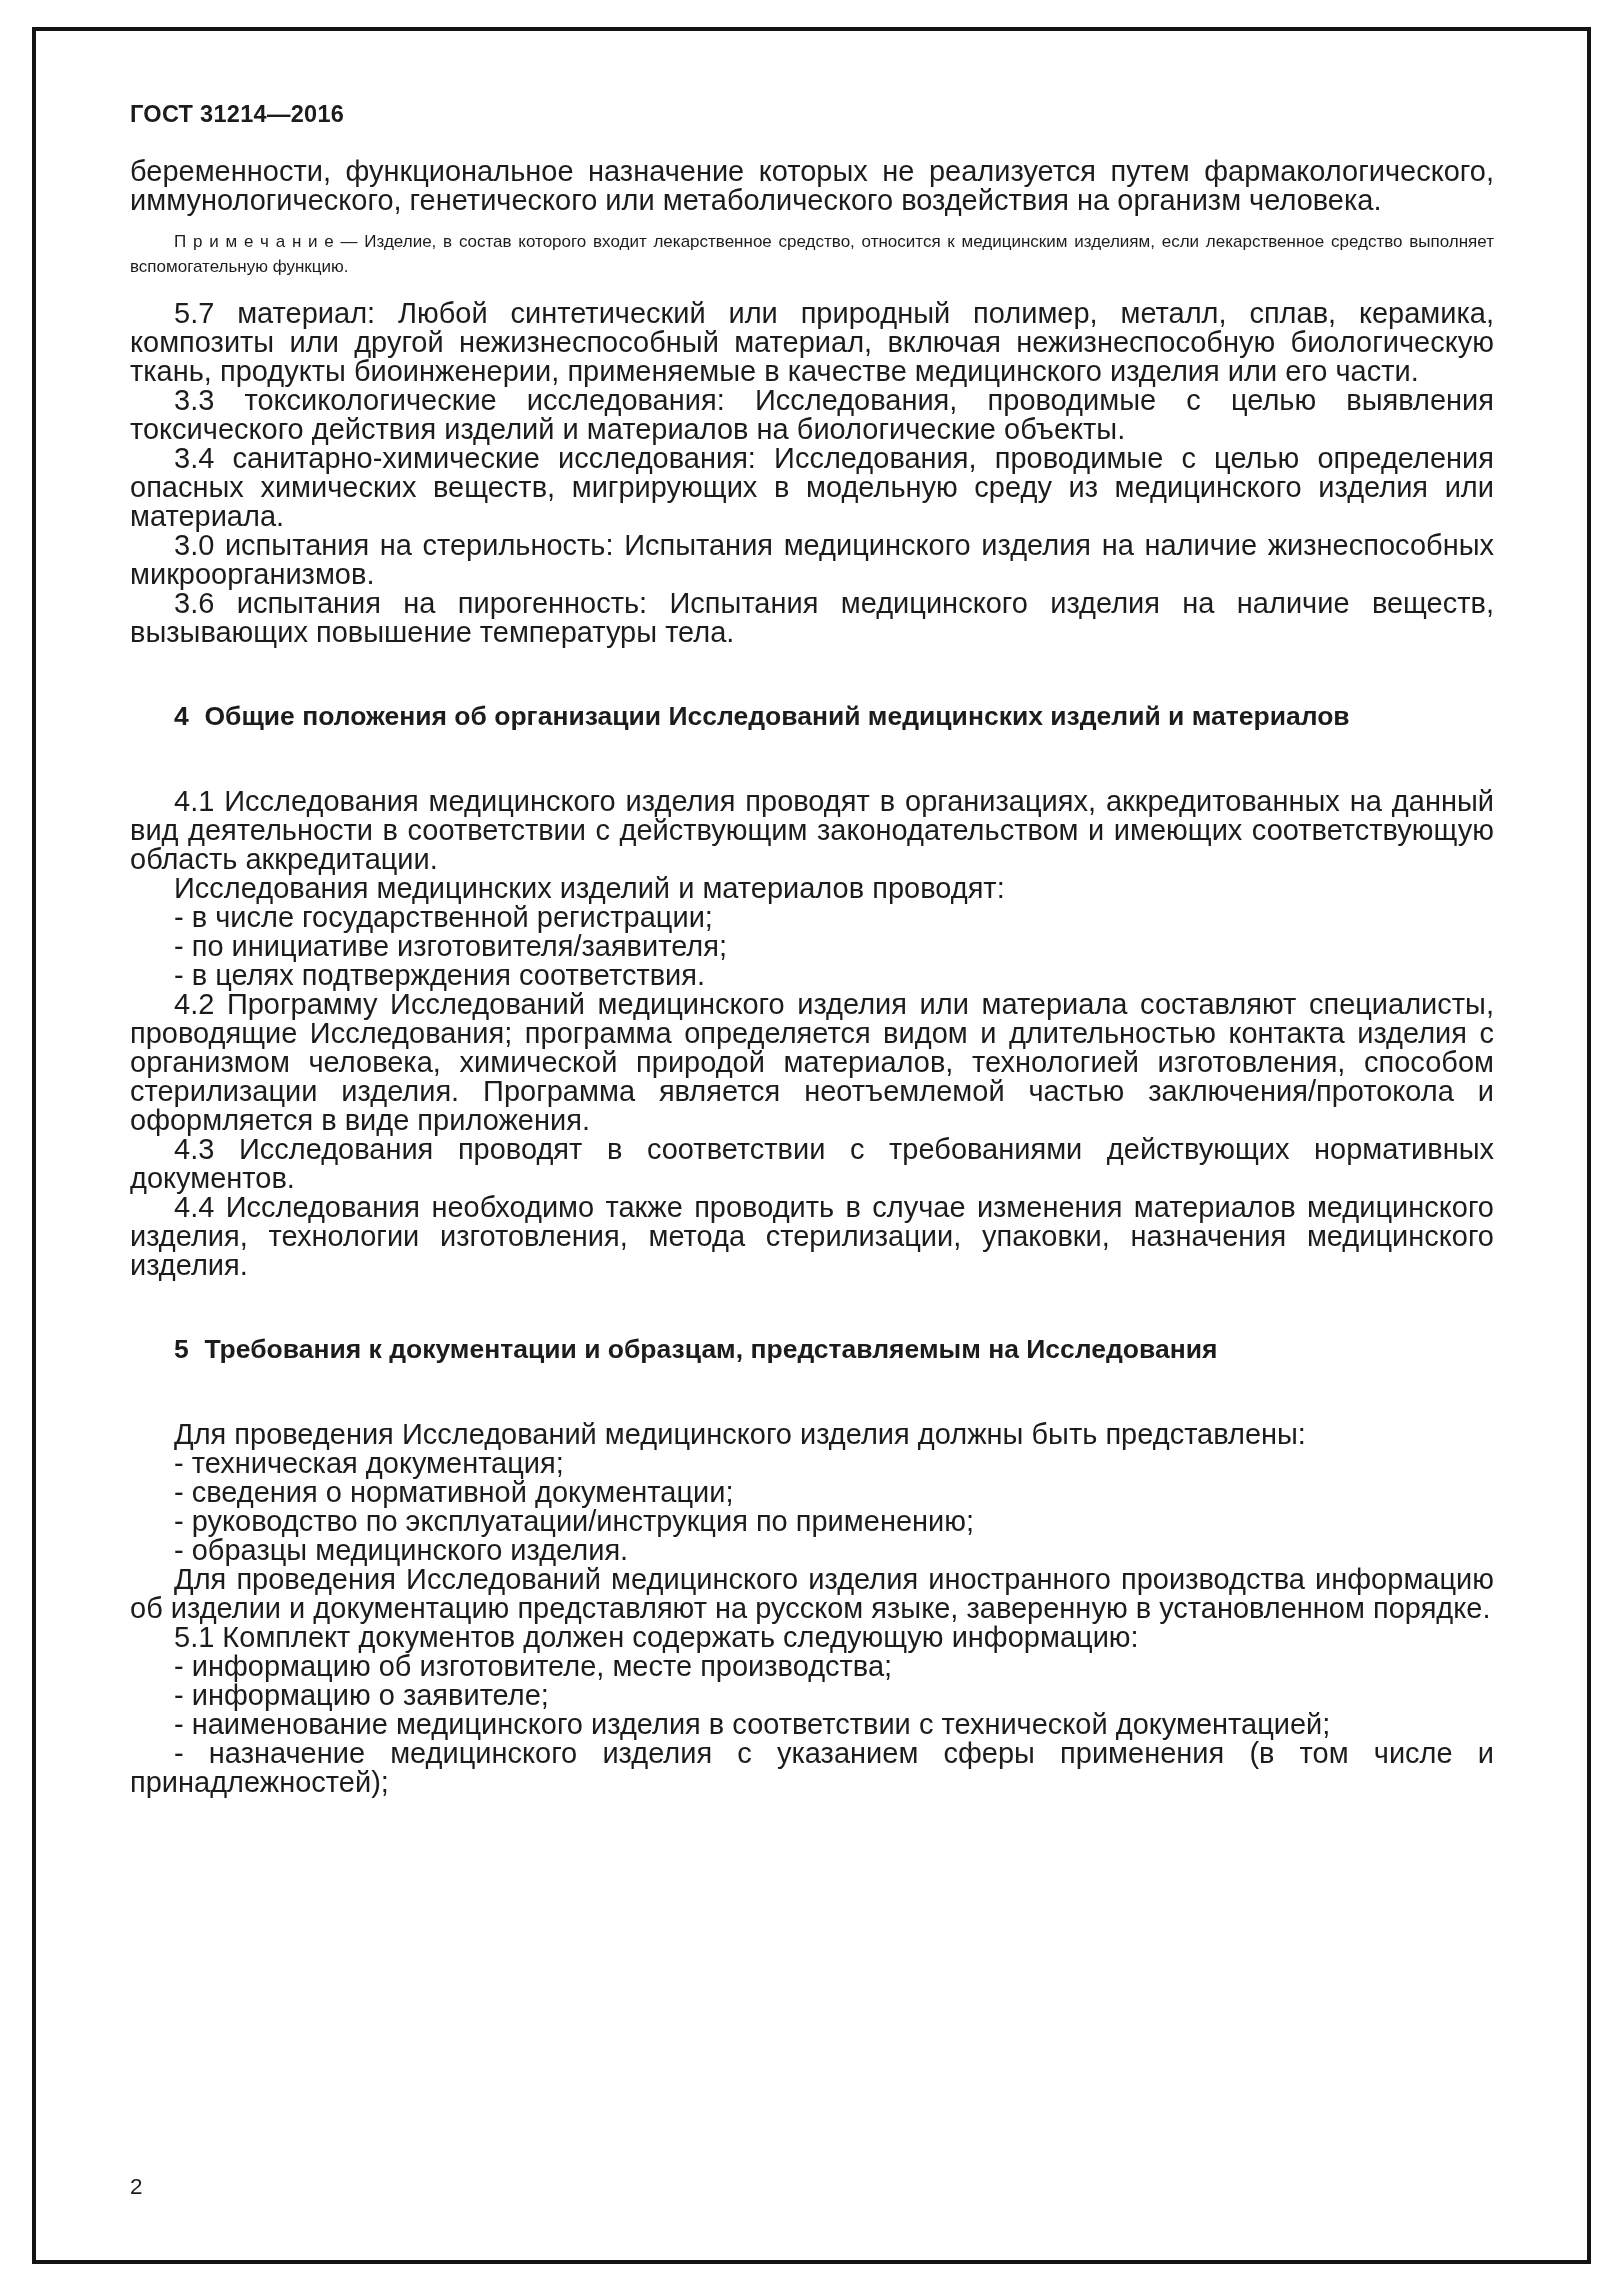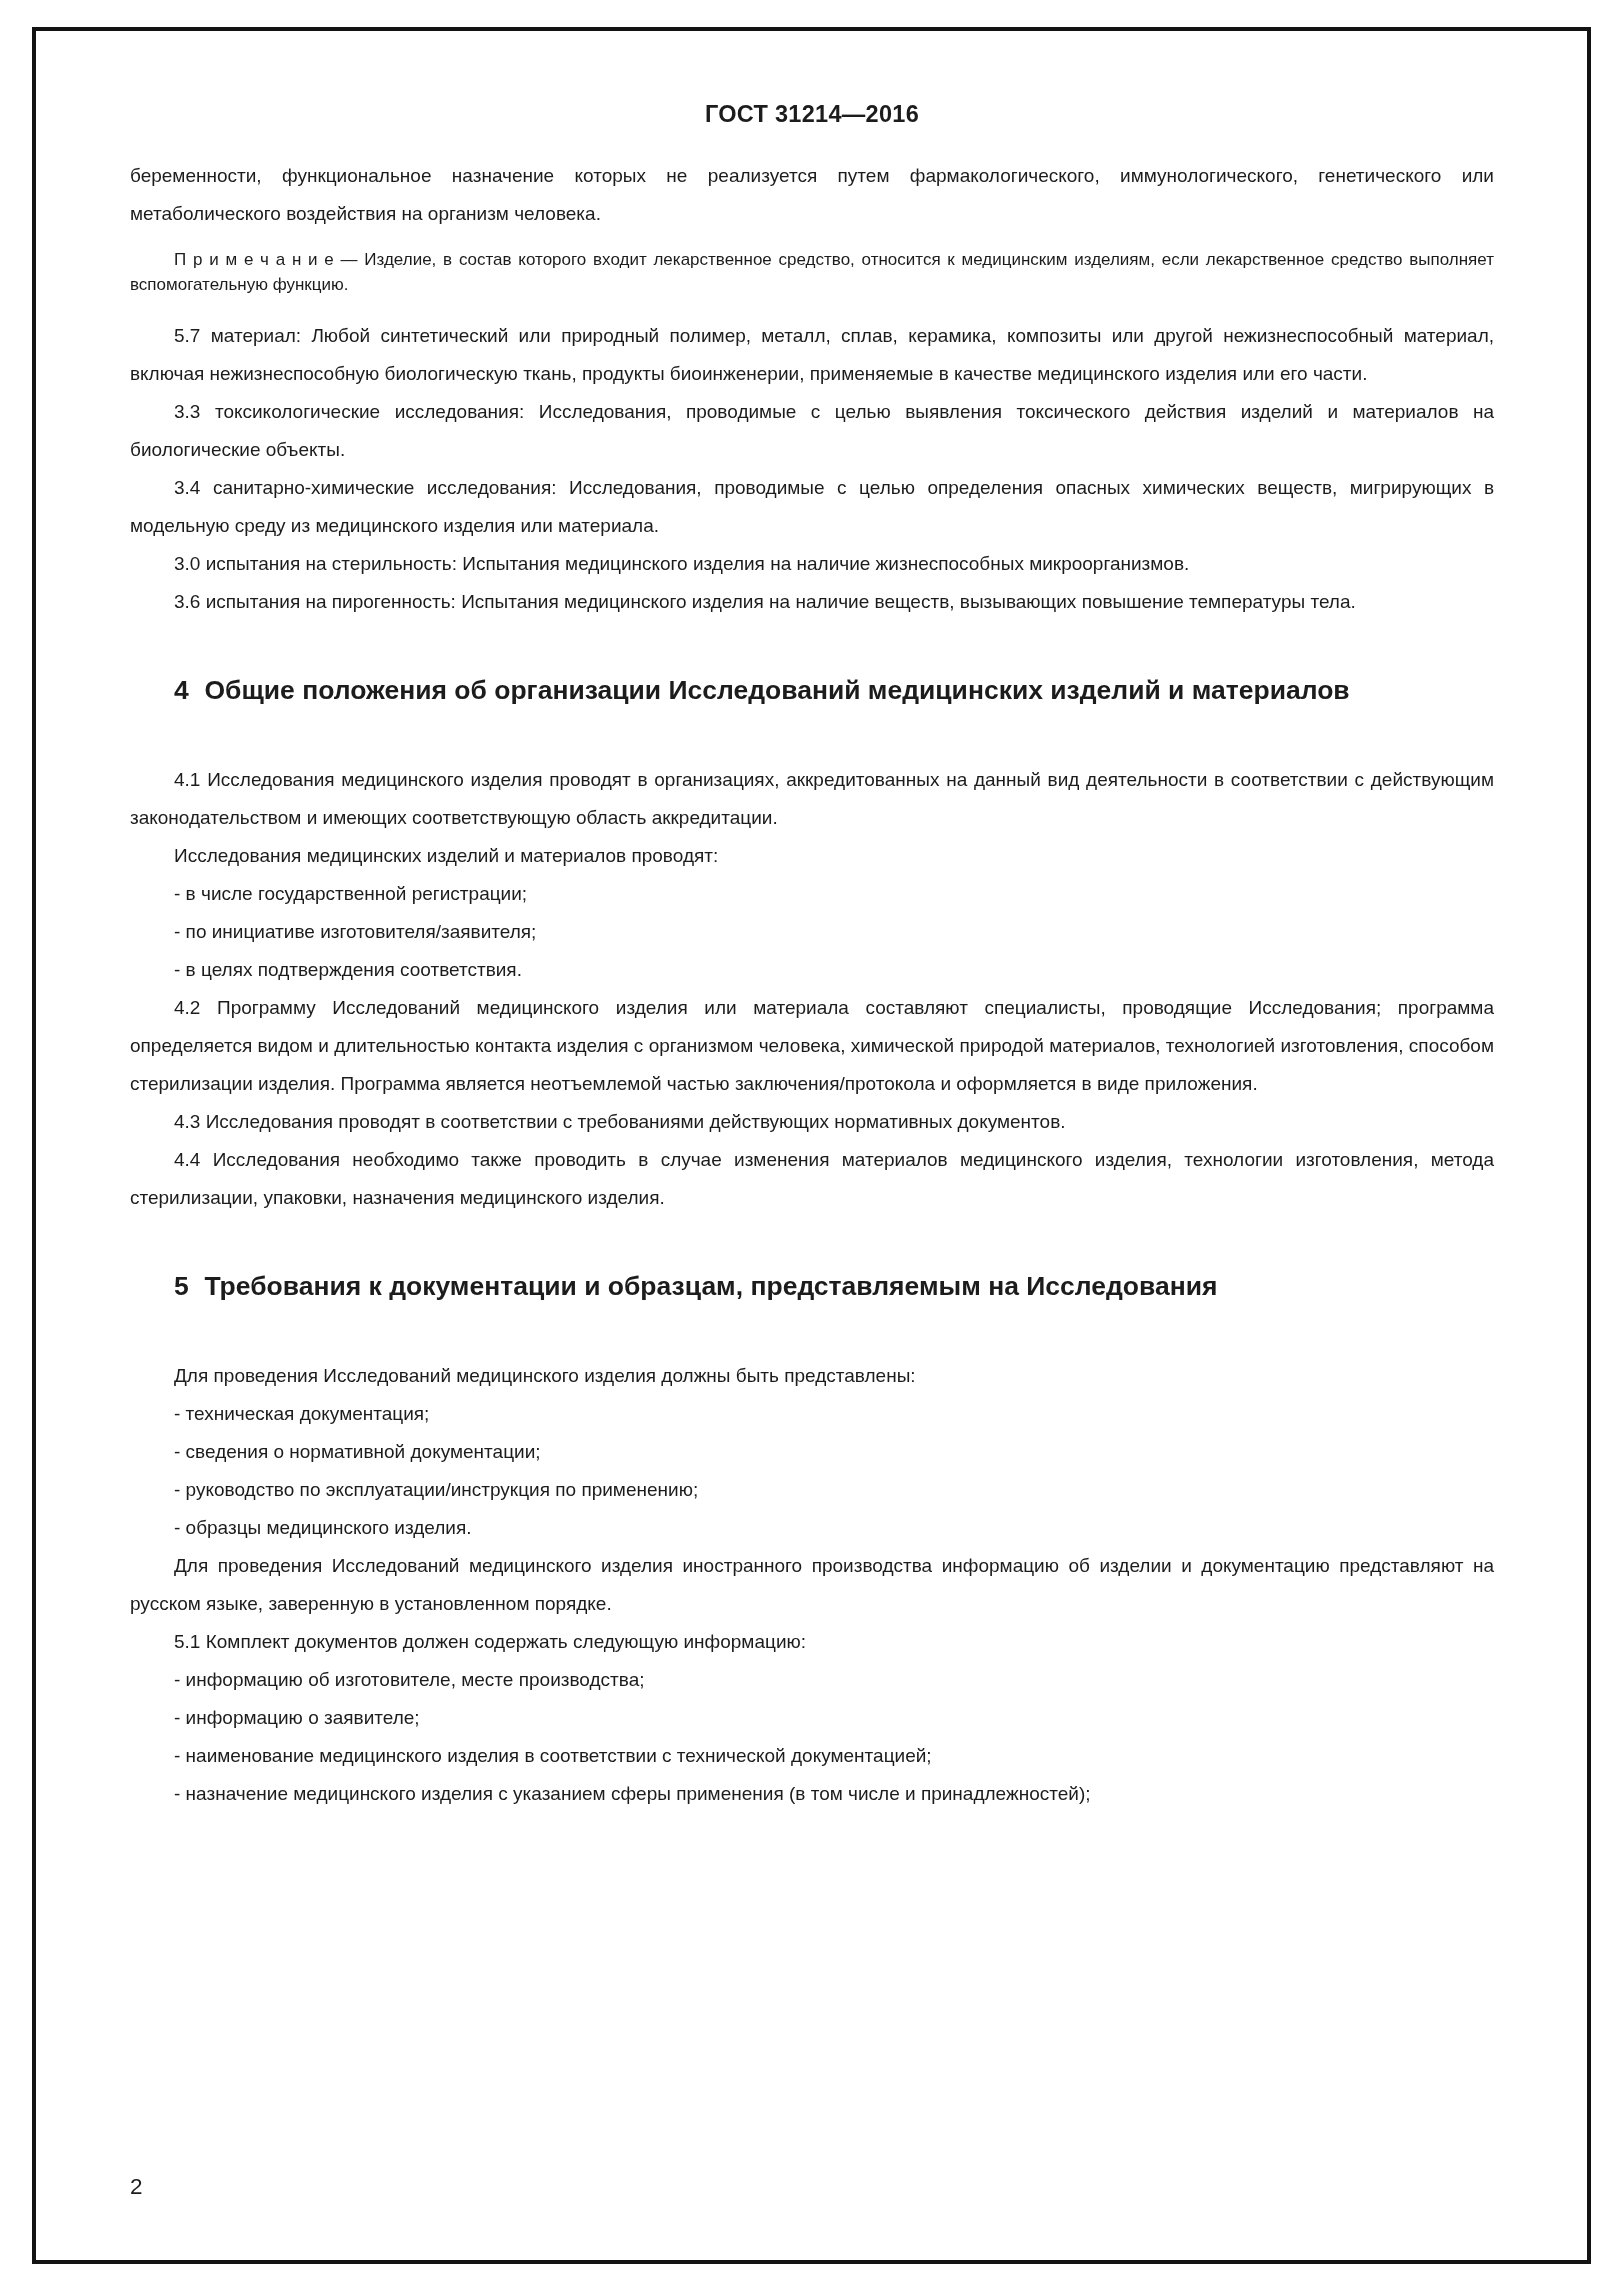--- a/index.html
+++ b/index.html
@@ -26,25 +26,24 @@
     position: absolute;
     left: 130px;
     top: 101px;
     width: 1364px;
   }
   .doc-header {
     font-weight: bold;
     font-size: 23.5px;
     margin-bottom: 29px;
     letter-spacing: 0.3px;
-    text-align: center;
   }
   p.body {
-    font-size: 19px;
-    line-height: 38px;
+    font-size: 29px;
+    line-height: 29px;
     text-align: justify;
   }
   p.ind { text-indent: 44px; }
   p.note {
     font-size: 17px;
     line-height: 25.5px;
     text-align: justify;
     text-indent: 44px;
     margin: 13.7px 0 19.6px 0;
   }

